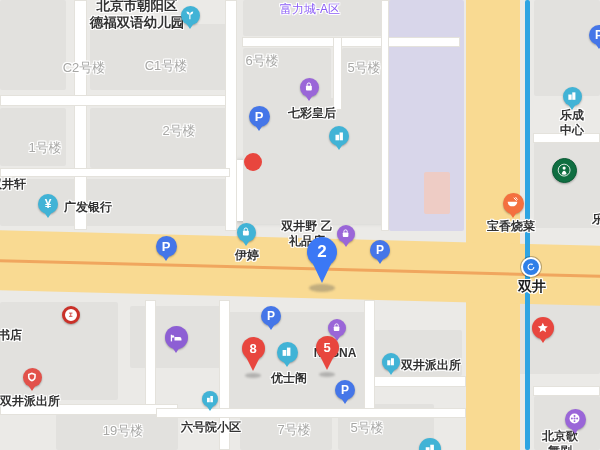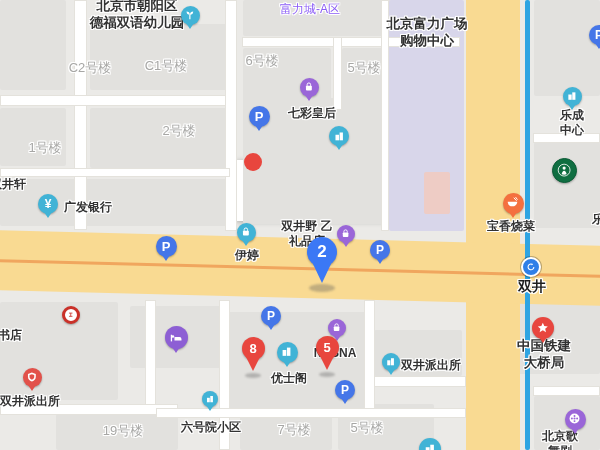--- a/index.html
+++ b/index.html
@@ -85,23 +85,21 @@
     <div class="wroad" style="left: 533px; top: 288px; width: 67px; height: 9px;"></div>
     <div class="yroad" style="left: 466px; top: -5px; width: 54px; height: 462px; background: rgb(249, 218, 146);"></div>
     <div class="yroad" style="left: -10px; top: 238px; width: 620px; height: 60px; background: rgb(249, 218, 146); transform: rotate(1.5deg);">
       <div class="mid" style="top: 29px; background: rgb(240, 166, 94);"></div>
     </div>
     <div class="subway" style="left: 525px; top: 0px; width: 5px; height: 450px; background: rgb(46, 164, 226);"></div>
     <div class="hiddenpin" style="left: 244px; top: 153px; width: 18px; height: 18px; background: rgb(232, 70, 62);"></div>
     <div class="lbl poi big" style="left: 137px; top: 15px;">北京市朝阳区
 德福双语幼儿园</div>
     <div class="lbl area" style="left: 310px; top: 9px;">富力城-A区</div>
-    <div class="lbl poi big" style="left: 427px; top: 33px;">北京富力广场
-购物中心</div>
-    <div class="lbl bldg" style="left: 90px; top: 68px;">C2号楼</div>
+    <div class="lbl bldg" style="left: 84px; top: 68px;">C2号楼</div>
     <div class="lbl bldg" style="left: 166px; top: 66px; text-align: right;">C1号楼</div>
     <div class="lbl bldg" style="left: 262px; top: 61px;">6号楼</div>
     <div class="lbl bldg" style="left: 364px; top: 68px;">5号楼</div>
     <div class="lbl bldg" style="left: 45px; top: 148px;">1号楼</div>
     <div class="lbl bldg" style="left: 179px; top: 131px;">2号楼</div>
     <div class="lbl poi" style="left: 312px; top: 113px;">七彩皇后</div>
     <div class="lbl poi" style="left: 8px; top: 184px;">双井轩</div>
     <div class="lbl poi" style="left: 88px; top: 207px;">广发银行</div>
     <div class="lbl poi" style="left: 572px; top: 123px;">乐成中心</div>
     <div class="lbl poi" style="left: 598px; top: 219px;">乐</div>
@@ -112,21 +110,20 @@
     <div class="lbl station" style="left: 532px; top: 287px;">双井</div>
     <div class="lbl poi" style="left: 10px; top: 335px;">书店</div>
     <div class="lbl poi" style="left: 30px; top: 401px;">双井派出所</div>
     <div class="lbl poi" style="left: 211px; top: 427px;">六号院小区</div>
     <div class="lbl bldg" style="left: 123px; top: 431px;">19号楼</div>
     <div class="lbl bldg" style="left: 294px; top: 430px;">7号楼</div>
     <div class="lbl bldg" style="left: 367px; top: 428px;">5号楼</div>
     <div class="lbl poi" style="left: 289px; top: 378px;">优士阁</div>
     <div class="lbl poi" style="left: 335px; top: 353px;">NASNA</div>
     <div class="lbl poi" style="left: 431px; top: 365px;">双井派出所</div>
-    <div class="lbl poi big" style="left: 544px; top: 355px;">中国铁建大桥局</div>
     <div class="lbl poi" style="left: 560px; top: 444px;">北京歌舞剧</div>
     <div class="shadow" style="left: 309px; top: 284px; width: 26px; height: 8px;"></div>
     <div class="shadow" style="left: 245px; top: 372.5px; width: 16px; height: 5px;"></div>
     <div class="shadow" style="left: 319px; top: 371.5px; width: 16px; height: 5px;"></div>
     <div class="rm" style="left: 180.5px; top: 5.5px; width: 19px; height: 19px; background: rgb(65, 179, 214);">
       <svg viewBox="0 0 12 12">
         <path d="M6 10.5V6" stroke="#fff" stroke-width="1.2" fill="none"></path>
         <path d="M6 6C6 3.8 4.6 2.6 2.6 2.6 2.6 4.8 4 6 6 6Z" fill="#fff"></path>
         <path d="M6 6C6 3.8 7.4 2.6 9.4 2.6 9.4 4.8 8 6 6 6Z" fill="#fff"></path>
       </svg>

